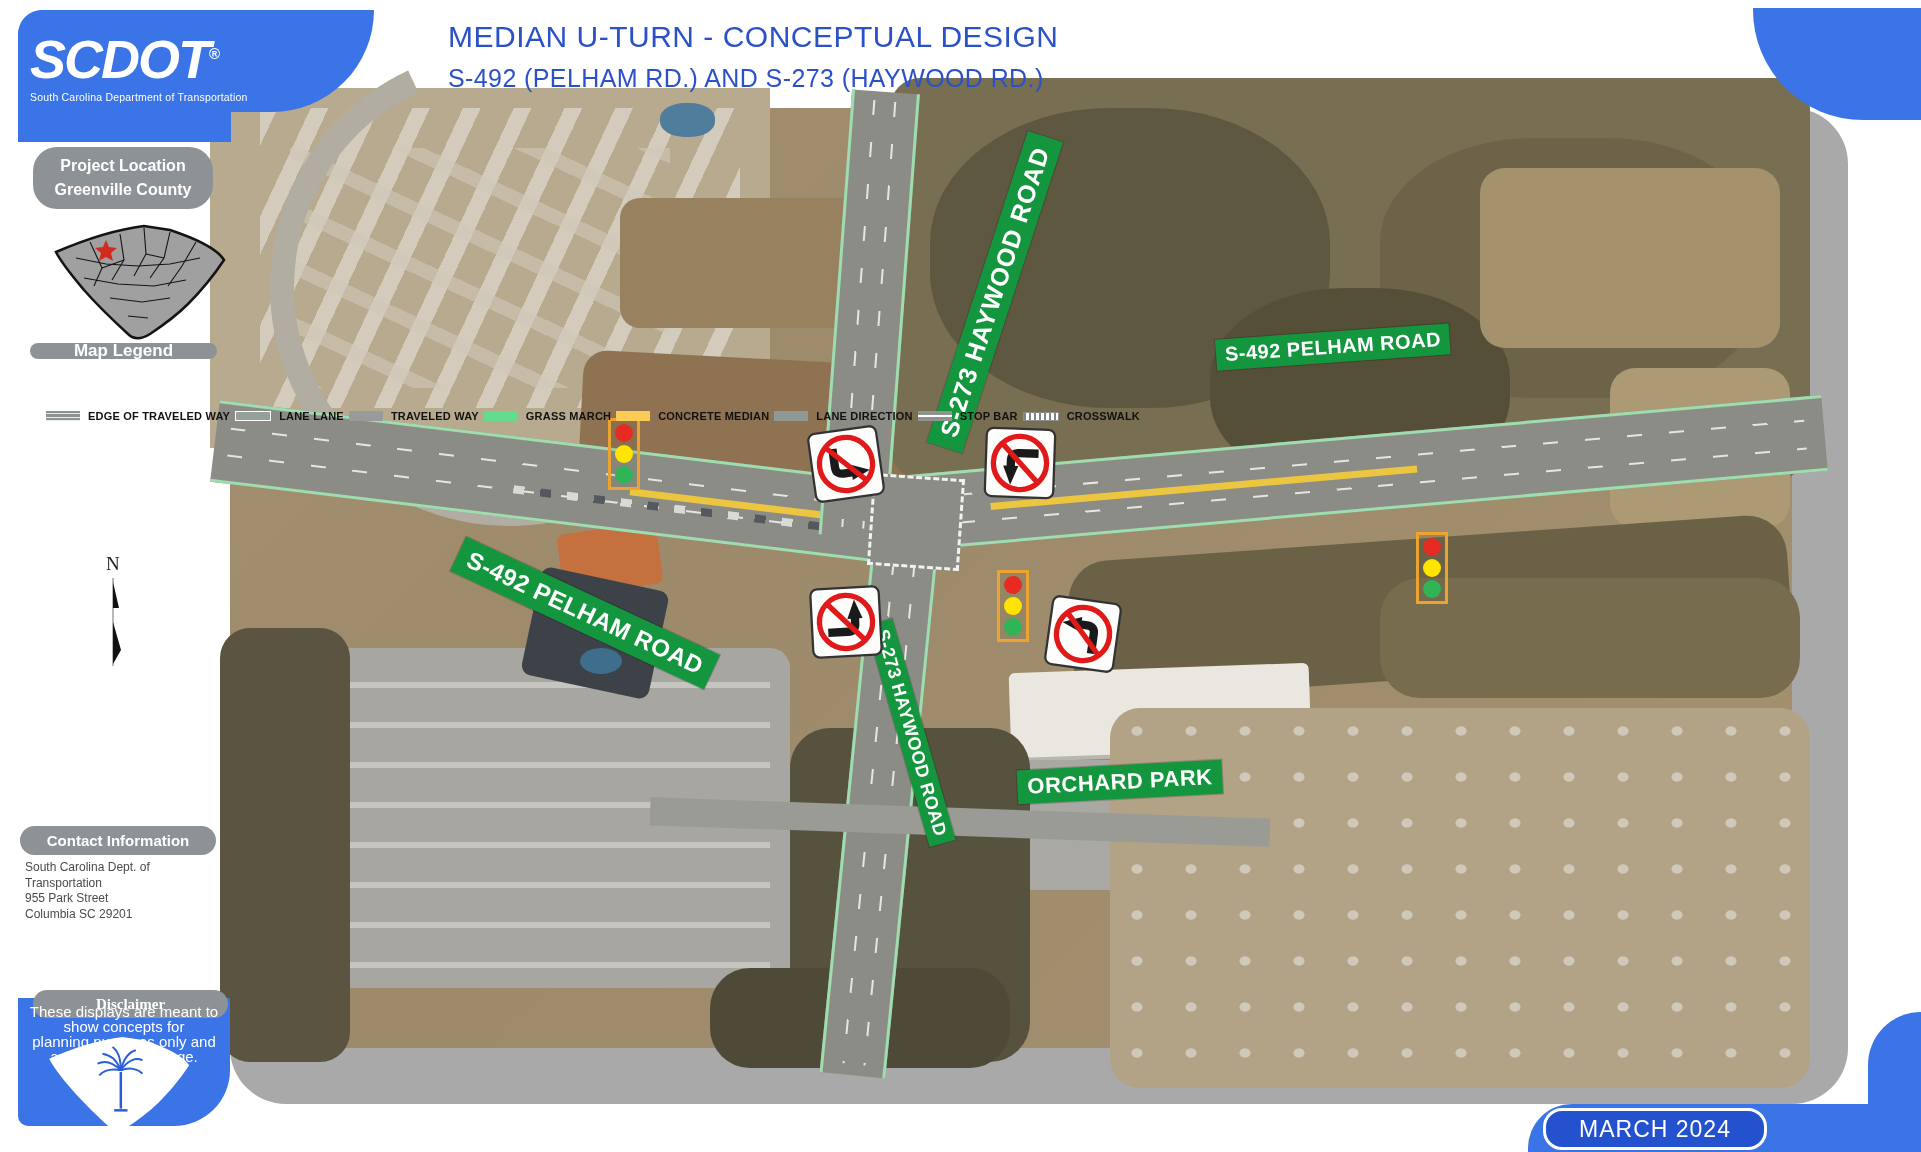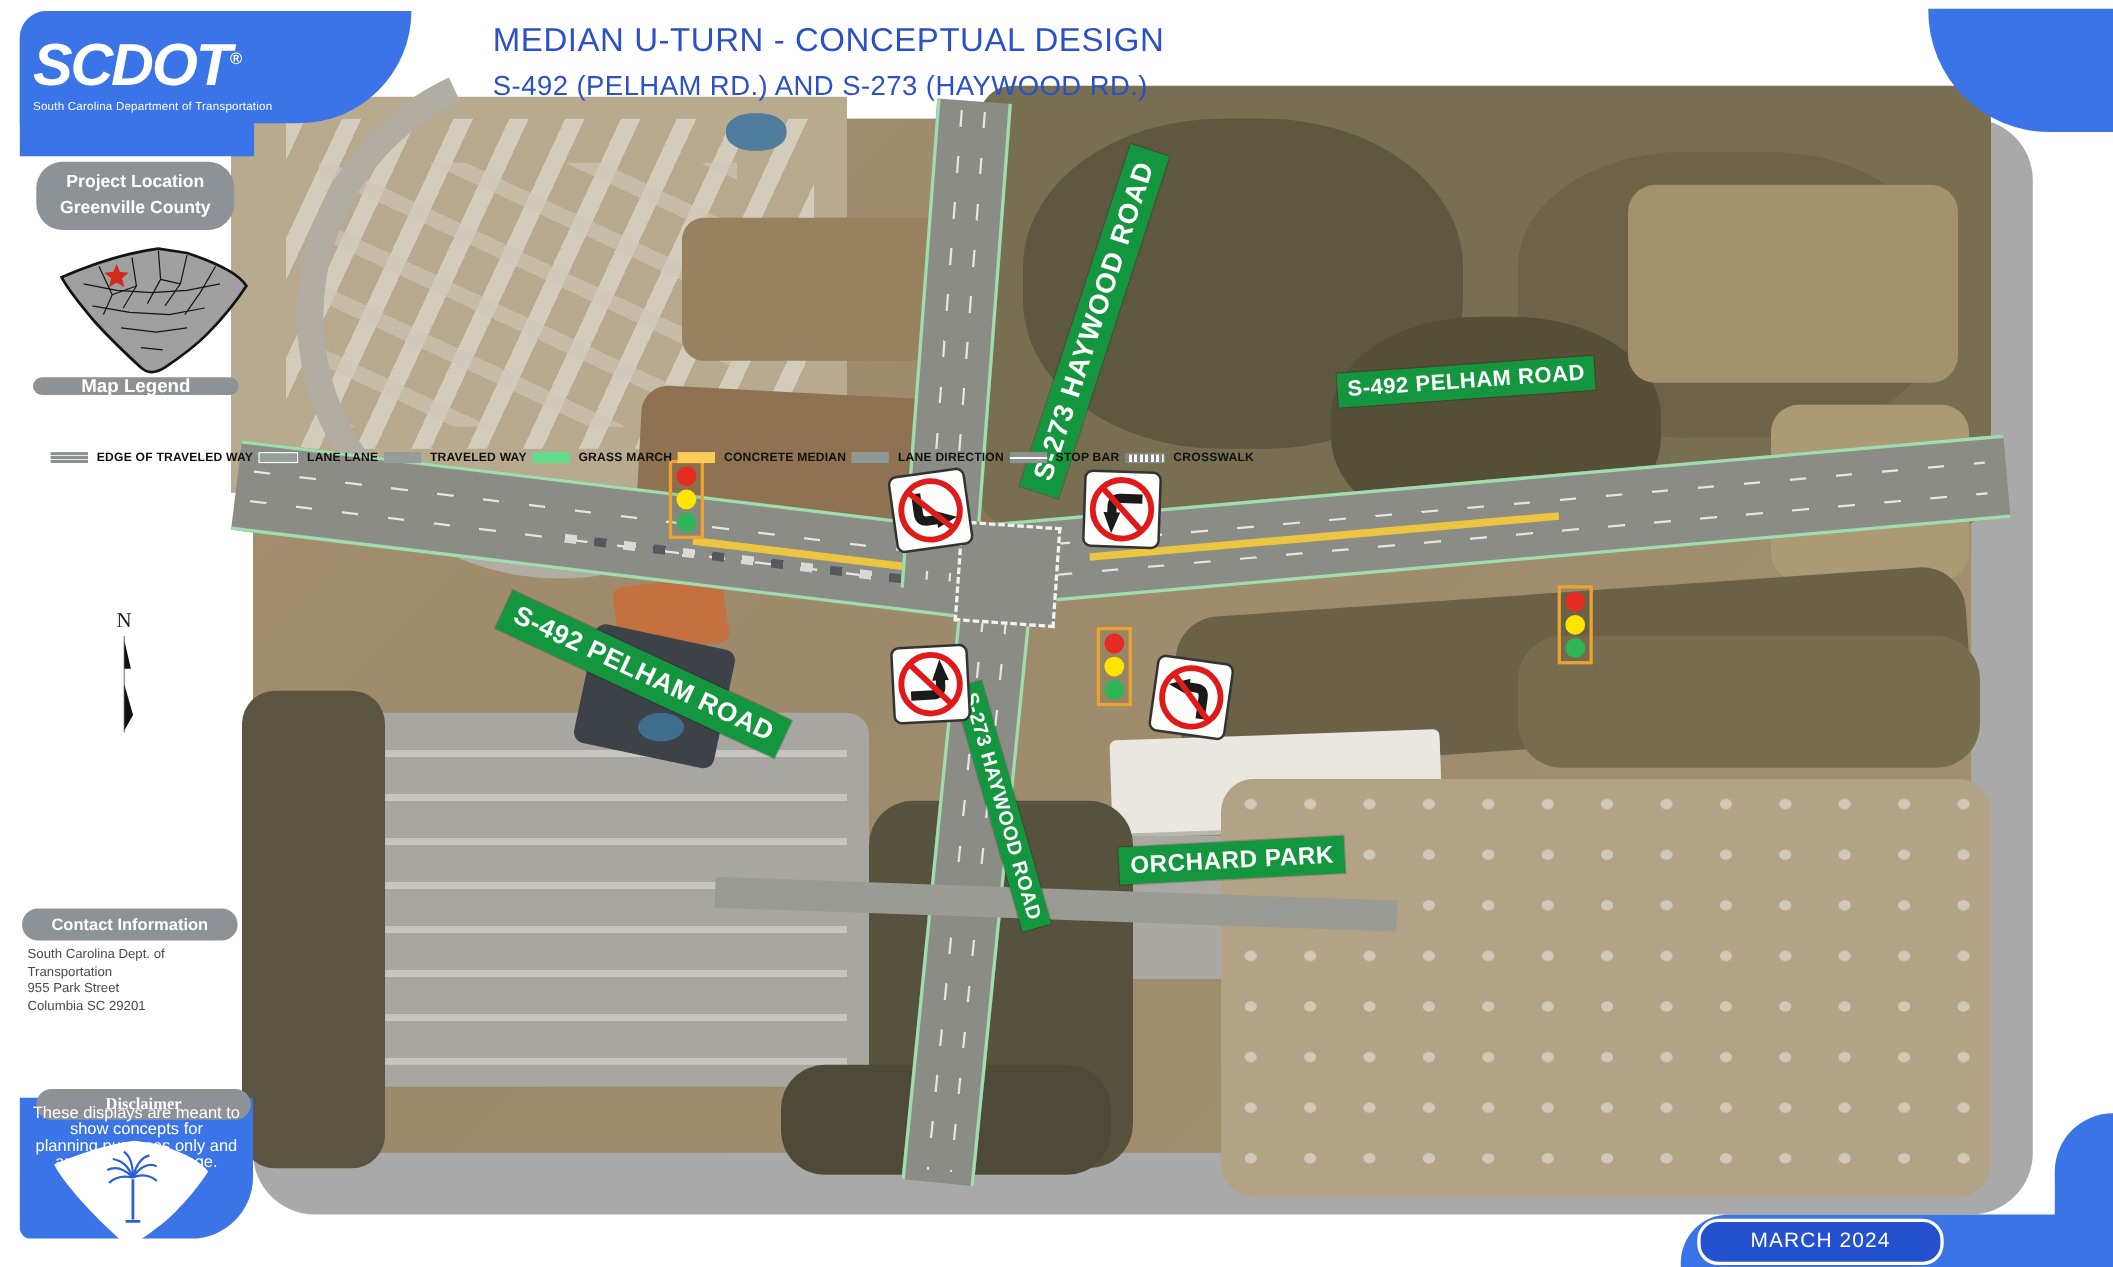--- a/index.html
+++ b/index.html
@@ -84,21 +84,21 @@
   .l-green{background:#2fb457;}
 
   .psign{position:absolute;width:76px;height:76px;z-index:5;}
   #sign-1{left:846px;top:464px;transform:translate(-50%,-50%) rotate(-8deg);}
   #sign-2{left:1020px;top:463px;transform:translate(-50%,-50%) rotate(2deg);}
   #sign-3{left:846px;top:622px;transform:translate(-50%,-50%) rotate(-3deg);}
   #sign-4{left:1083px;top:634px;transform:translate(-50%,-50%) rotate(8deg);}
 
   
   #date-badge{left:1543px;top:1108px;width:218px;height:36px;background:#2452cf;border:3px solid #fff;
-              border-radius:19px;color:#fff;font-size:19px;display:flex;align-items:center;justify-content:center;
+              border-radius:19px;color:#fff;font-size:23px;display:flex;align-items:center;justify-content:center;
               letter-spacing:1px;z-index:8;}
 </style>
 </head>
 <body>
 
 <div id="map-frame" class="abs">
   <div id="photo">
 
     <div class="b" style="left:-20px;top:-20px;width:560px;height:360px;background:#b7aa8e;"></div>
     <div class="b" style="left:30px;top:0;width:480px;height:300px;background:repeating-linear-gradient(115deg,#d8d1c3 0 16px,transparent 16px 46px);opacity:.85;"></div>

